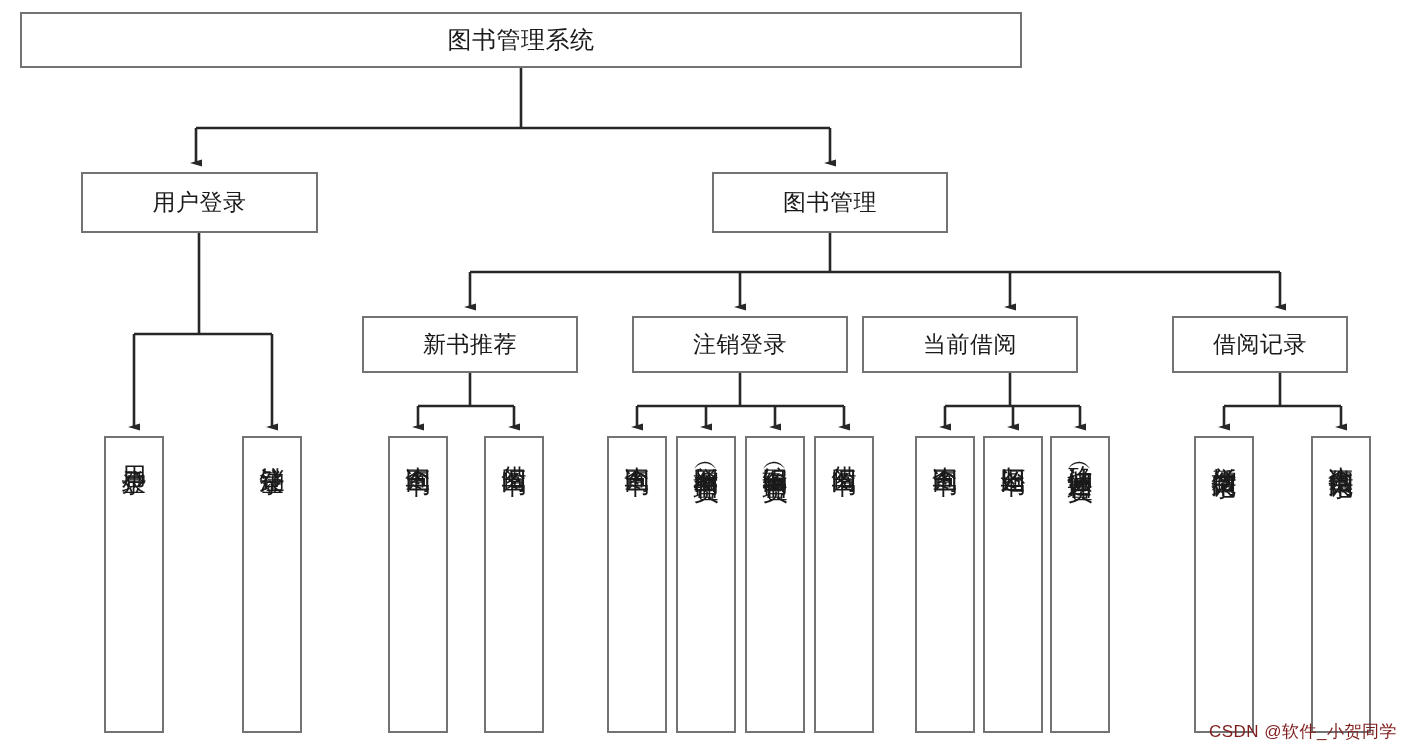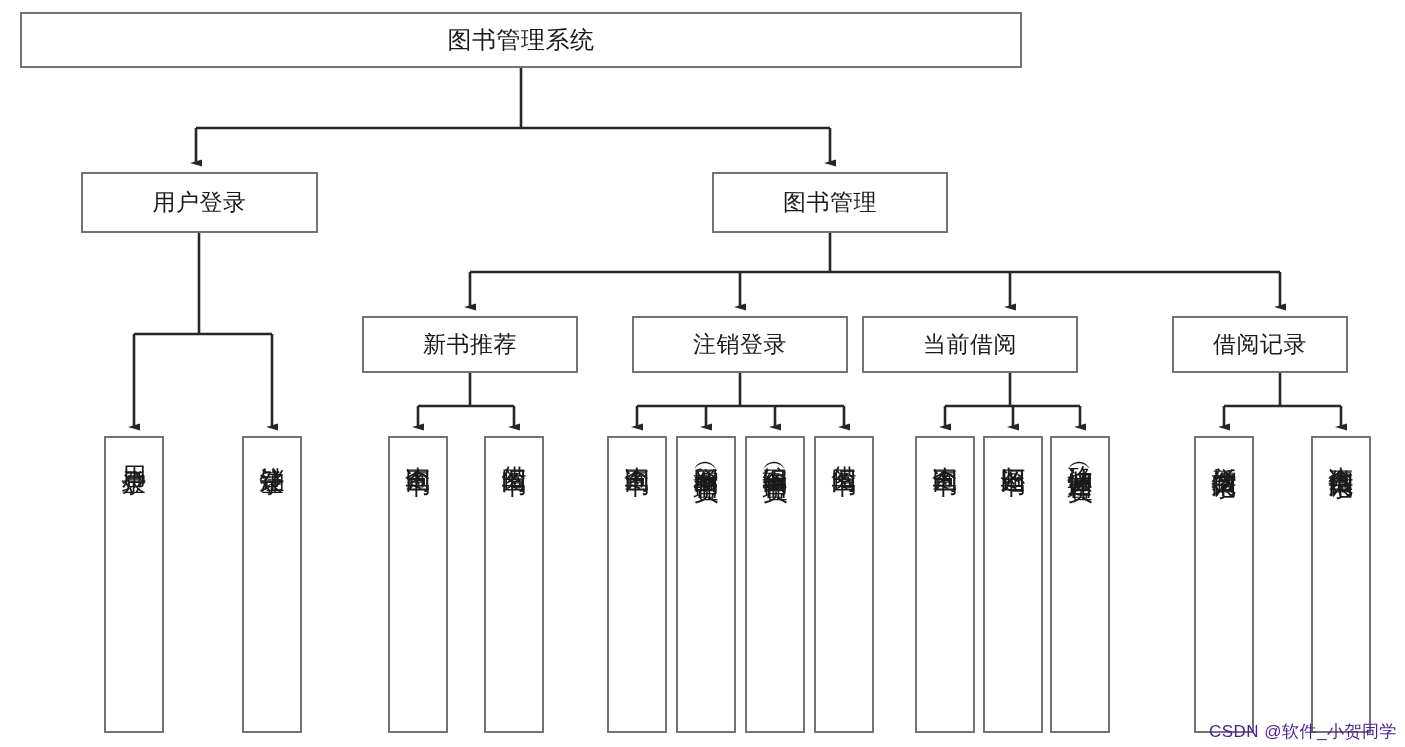--- a/index.html
+++ b/index.html
@@ -62,21 +62,21 @@
     font-size: 25px;
     line-height: 1.0;
     letter-spacing: 2px;
     white-space: nowrap;
   }
   #watermark {
     position: absolute;
     right: 8px;
     bottom: 4px;
     font-size: 17px;
-    color: #4c1d95;
+    color: #7f1d1d;
     letter-spacing: 0.5px;
     white-space: nowrap;
     pointer-events: none;
   }
 </style>
 </head>
 <body>
 
 <div id="diagram-root">
 

